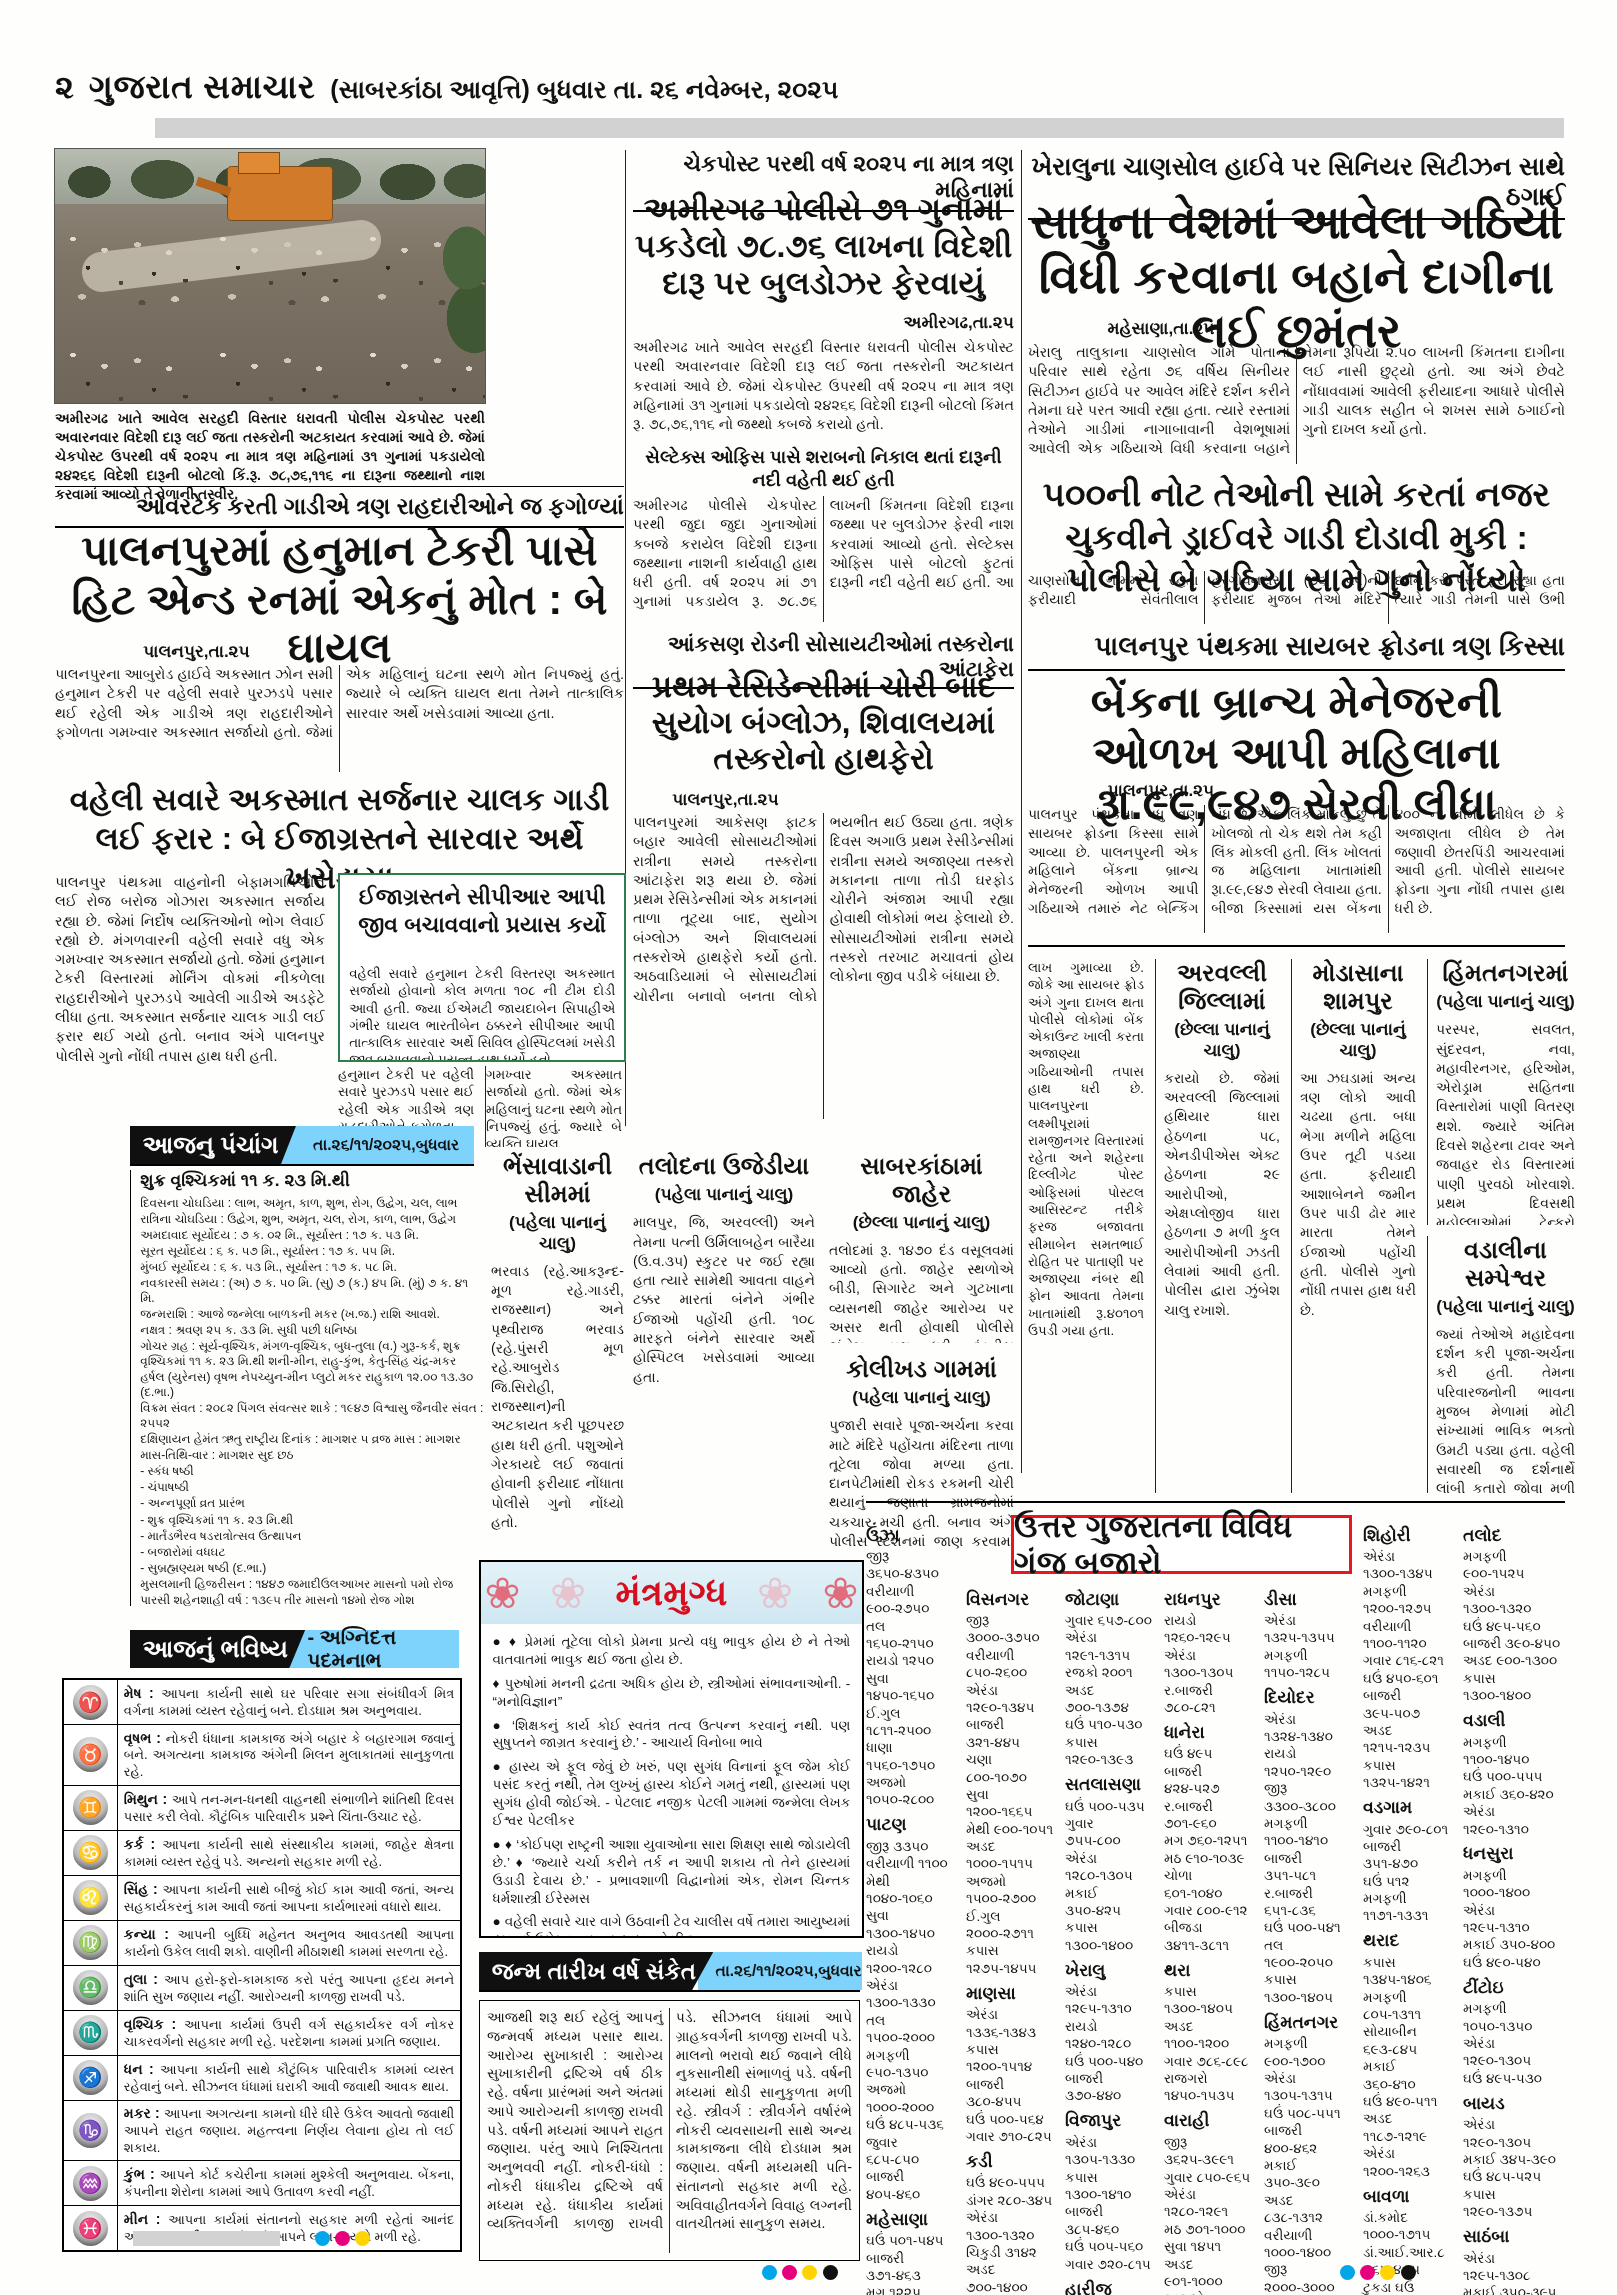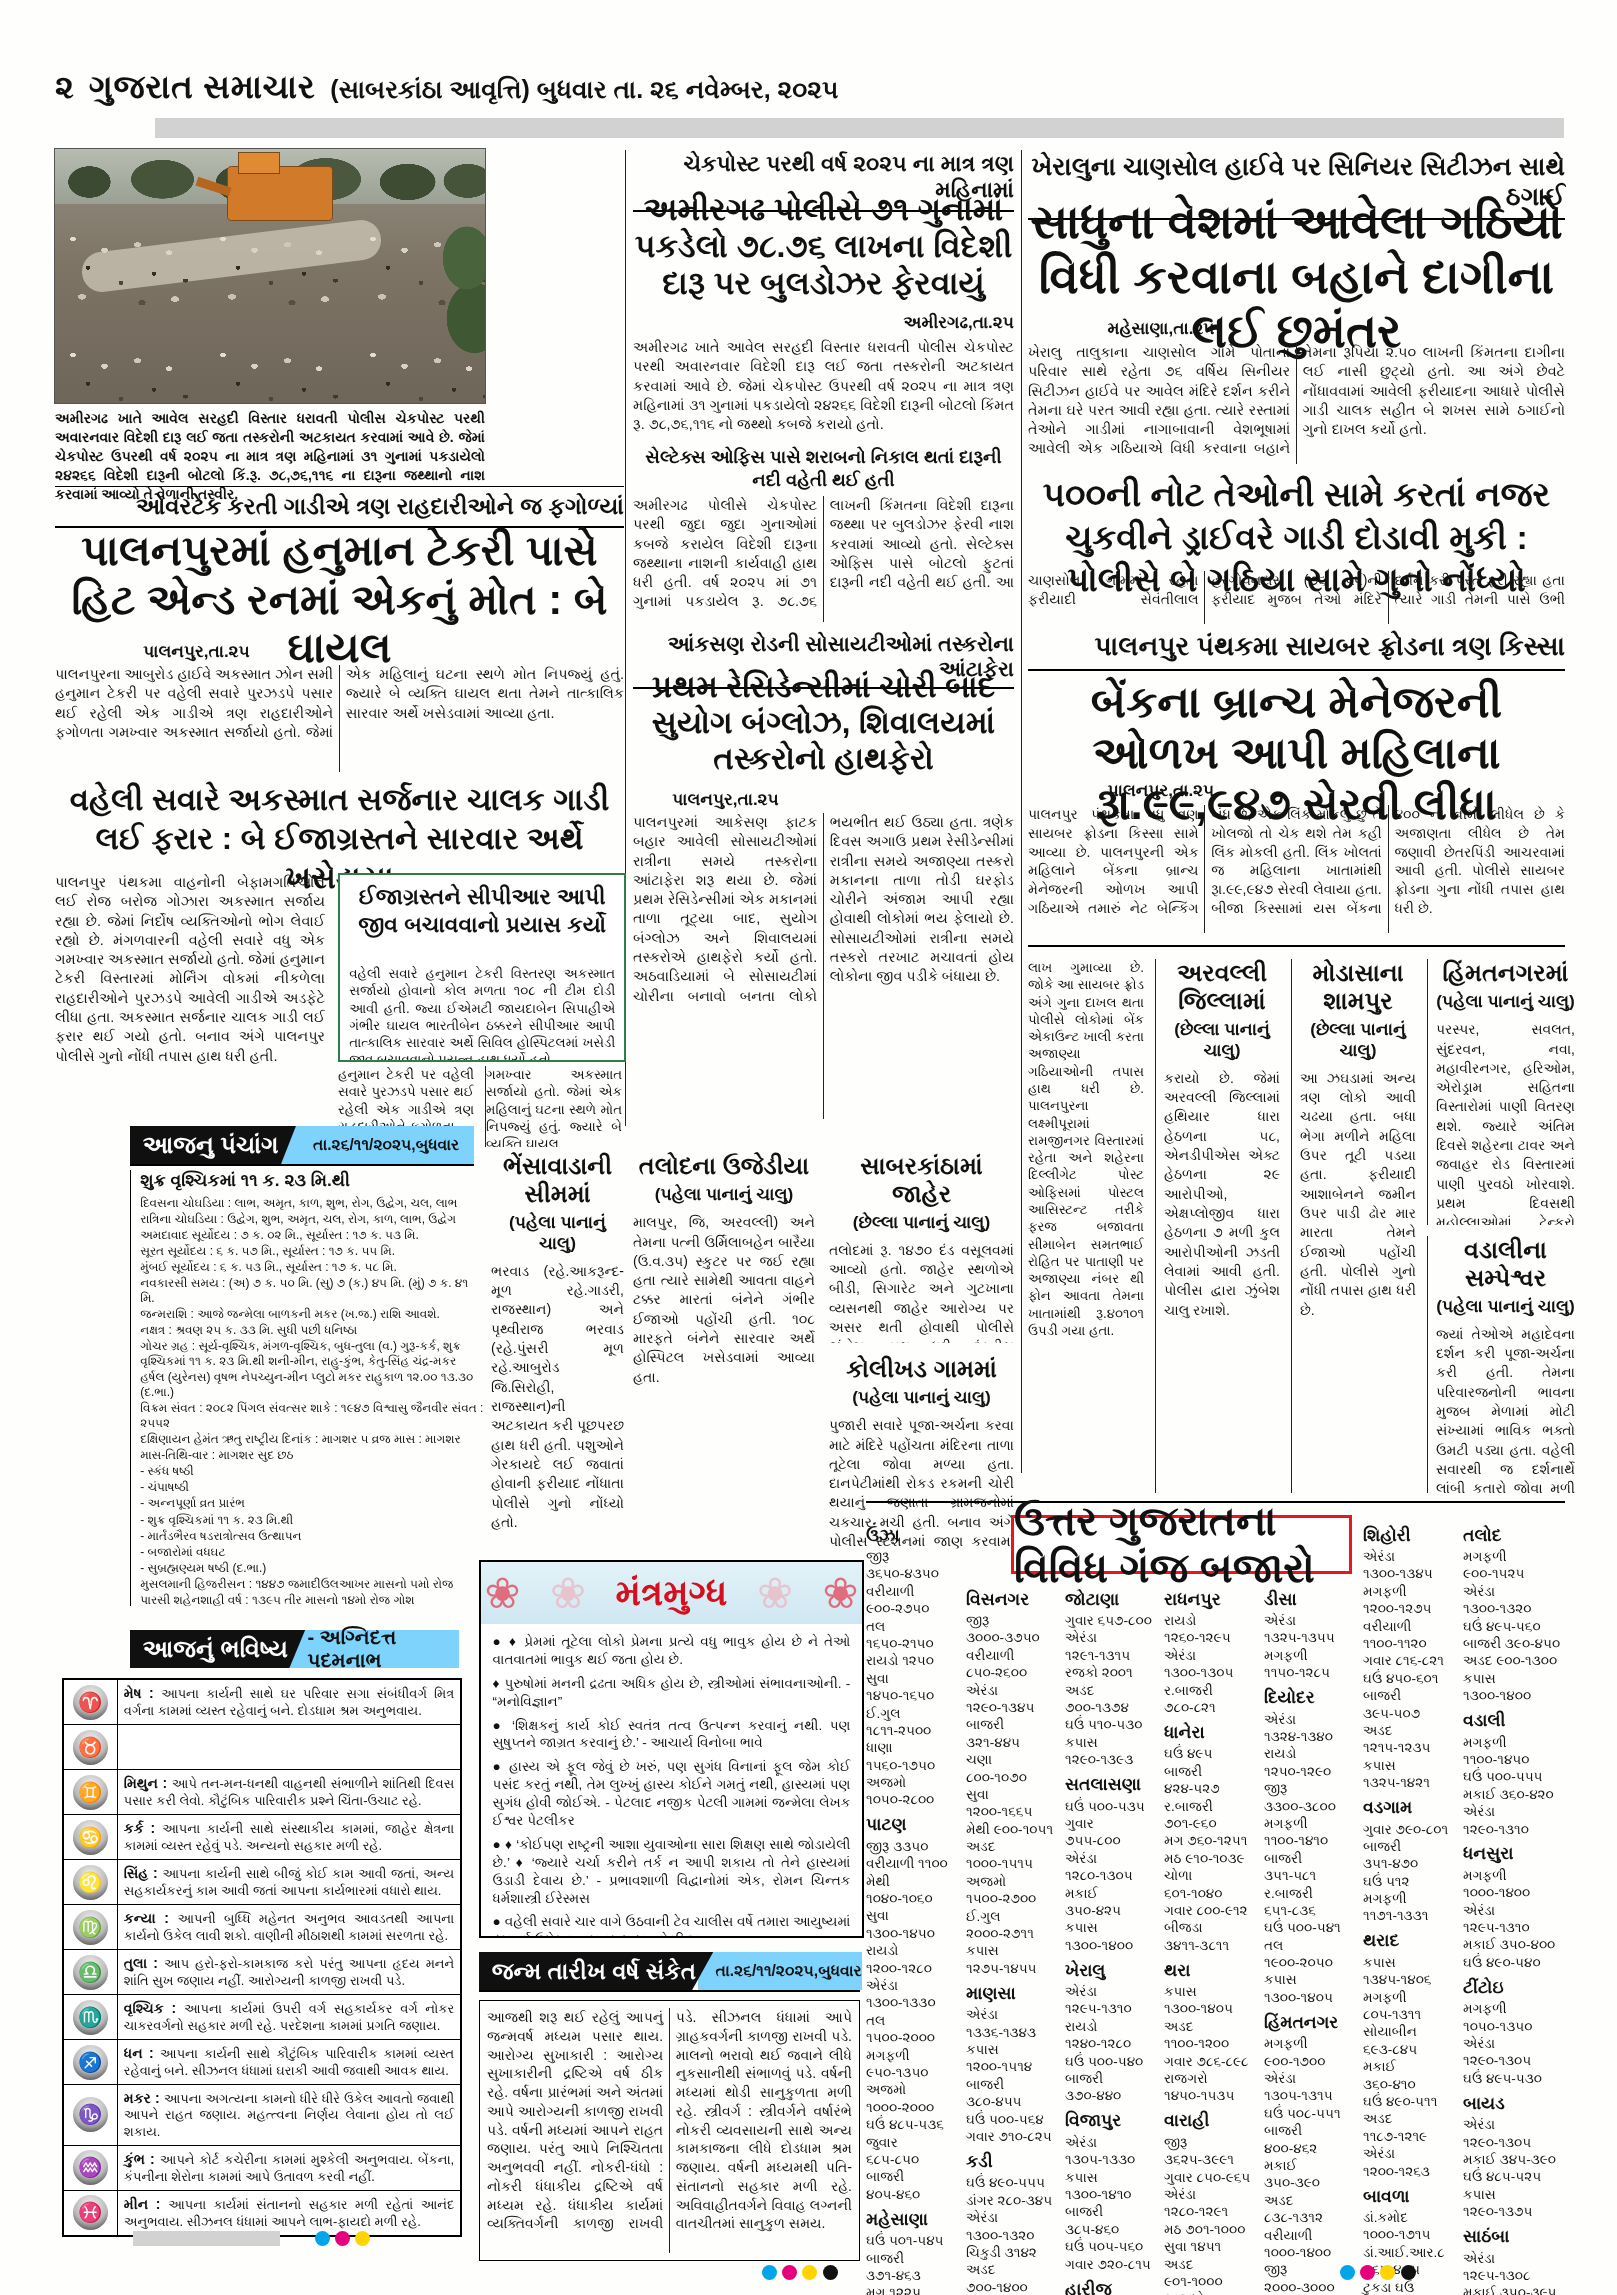--- a/index.html
+++ b/index.html
@@ -48,21 +48,21 @@
   #mantra-head{height:62px;background:linear-gradient(#e3f2f8,#cfe7f2);position:relative;
                display:flex;align-items:center;justify-content:center;overflow:hidden;}
   #mantra-title{color:#d60f1e;font-size:36px;font-weight:bold;z-index:2;}
   .lotus{position:absolute;font-size:43px;opacity:.85;}
   #mantra-items{padding:9.2px 11.6px 4.6px 11.6px;font-size:13.6px;line-height:1.32;text-align:justify;}
   #mantra-items div{margin-bottom:5.8px;}
   
   .mcol{position:absolute;font-size:13.6px;line-height:1.28;}
   .mcity{font-weight:bold;font-size:17.3px;margin:4.6px 0 2.3px 0;}
   #mkt-title{border:3.5px solid #e8161f;display:flex;align-items:center;justify-content:center;
-             font-size:41px;font-weight:bold;background:#fff;z-index:3;}
+             font-size:31px;font-weight:bold;background:#fff;z-index:3;}
   
   #photo{background:linear-gradient(#aab0a6 0,#9aa093 40px,#8a8274 52px,#7d7466 116px,#6f665a 100%);
          outline:0.6px solid #555;overflow:hidden;}
   .ph-trees{position:absolute;left:0;top:0;width:100%;height:55px;
     background:
       radial-gradient(35px 26px at 8% 60%,#3c4a33 60%,transparent 61%),
       radial-gradient(52px 32px at 25% 55%,#46543a 60%,transparent 61%),
       radial-gradient(40px 29px at 43% 62%,#3b4931 60%,transparent 61%),
       radial-gradient(58px 35px at 63% 55%,#4a5840 60%,transparent 61%),
       radial-gradient(46px 30px at 82% 60%,#3e4c34 60%,transparent 61%),
@@ -472,20 +472,21 @@
       <div class="horow">
         <div class="hicon">
           <div class="hbadge">♈</div>
         </div>
         <div class="htxt"><b>મેષ : </b>આપના કાર્યની સાથે ઘર પરિવાર સગા સંબંધીવર્ગ મિત્ર વર્ગના કામમાં વ્યસ્ત રહેવાનું બને. દોડધામ શ્રમ અનુભવાય.</div>
       </div>
       <div class="horow">
         <div class="hicon">
           <div class="hbadge">♉</div>
         </div>
+        <div class="htxt"><b>વૃષભ : </b>નોકરી ધંધાના કામકાજ અંગે બહાર કે બહારગામ જવાનું બને. અગત્યના કામકાજ અંગેની મિલન મુલાકાતમાં સાનુકુળતા રહે.</div>
       </div>
       <div class="horow">
         <div class="hicon">
           <div class="hbadge">♊</div>
         </div>
         <div class="htxt"><b>મિથુન : </b>આપે તન-મન-ધનથી વાહનથી સંભાળીને શાંતિથી દિવસ પસાર કરી લેવો. કૌટુંબિક પારિવારીક પ્રશ્ને ચિંતા-ઉચાટ રહે.</div>
       </div>
       <div class="horow">
         <div class="hicon">
           <div class="hbadge">♋</div>

